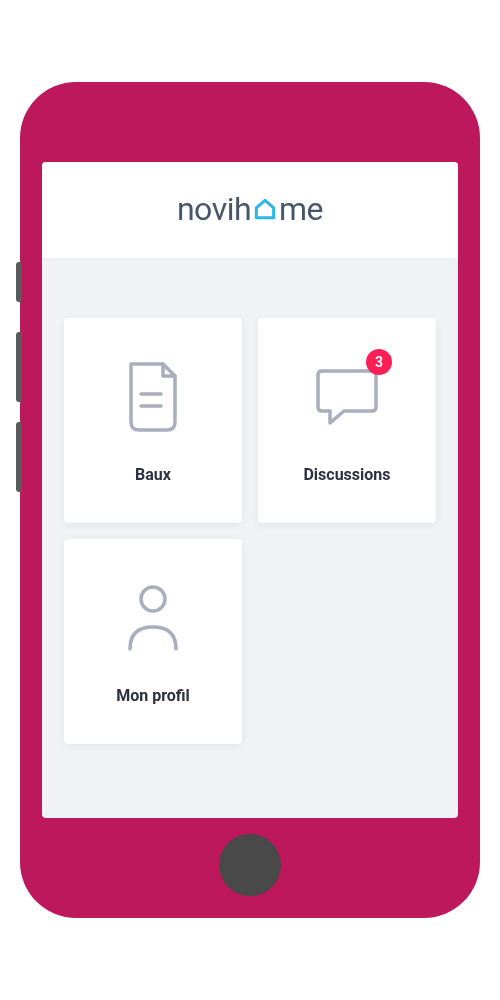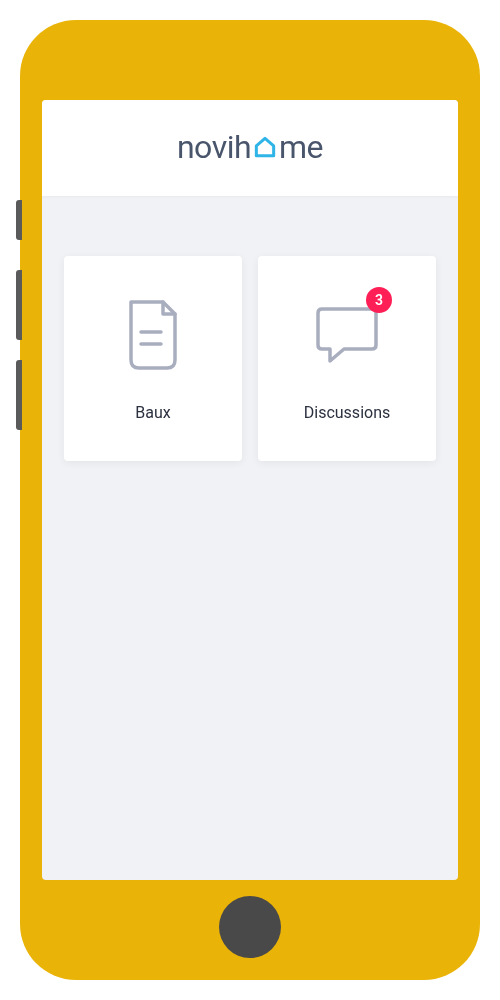--- a/index.html
+++ b/index.html
@@ -13,22 +13,22 @@
       background: #ffffff;
       width: 500px;
       height: 1000px;
       display: flex;
       align-items: center;
       justify-content: center;
     }
     
     .phone-frame {
       width: 460px;
-      height: 960px;
-      background: #eab308;
+      height: 836px;
+      background: #be185d;
       border-radius: 56px;
       padding: 80px 22px 100px 22px;
       position: relative;
     }
     
     .phone-side-button {
       position: absolute;
       left: -4px;
       width: 6px;
       background: #5a5a5a;
@@ -112,21 +112,21 @@
       margin-bottom: 28px;
       display: flex;
       align-items: center;
       justify-content: center;
       height: 80px;
     }
     
     .tile-label {
       font-size: 16px;
       color: #2c3140;
-      font-weight: 400;
+      font-weight: 700;
     }
     
     .badge {
       position: absolute;
       top: -8px;
       right: -10px;
       background: #ff1f57;
       color: #ffffff;
       min-width: 26px;
       height: 26px;
@@ -186,20 +186,29 @@
         <div class="tile">
           <div class="tile-icon-wrap">
             <svg class="icon-svg" width="70" height="68" viewBox="0 0 70 68">
               <path d="M10 8 Q6 8 6 12 L6 44 Q6 48 10 48 L18 48 L18 60 L32 48 L60 48 Q64 48 64 44 L64 12 Q64 8 60 8 Z"></path>
             </svg>
             <div class="badge">3</div>
           </div>
           <div class="tile-label">Discussions</div>
         </div>
 
+        <div class="tile">
+          <div class="tile-icon-wrap">
+            <svg class="icon-svg" width="58" height="70" viewBox="0 0 58 70">
+              <circle cx="29" cy="16" r="12"></circle>
+              <path d="M6 66 Q6 44 29 44 Q52 44 52 66"></path>
+            </svg>
+          </div>
+          <div class="tile-label">Mon profil</div>
+        </div>
 
 
       </div>
     </div>
 
   </div>
 
   <div class="home-button"></div>
 </div>
 

